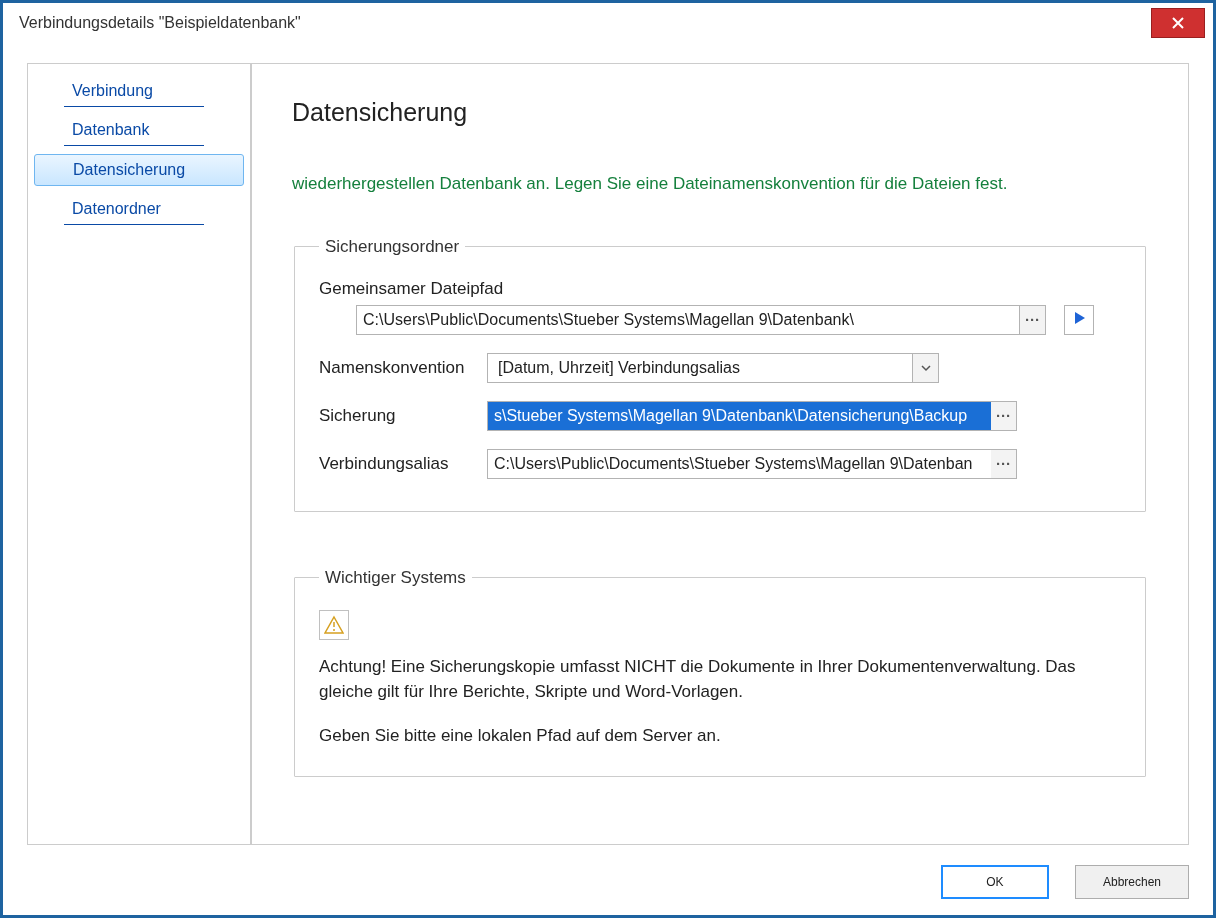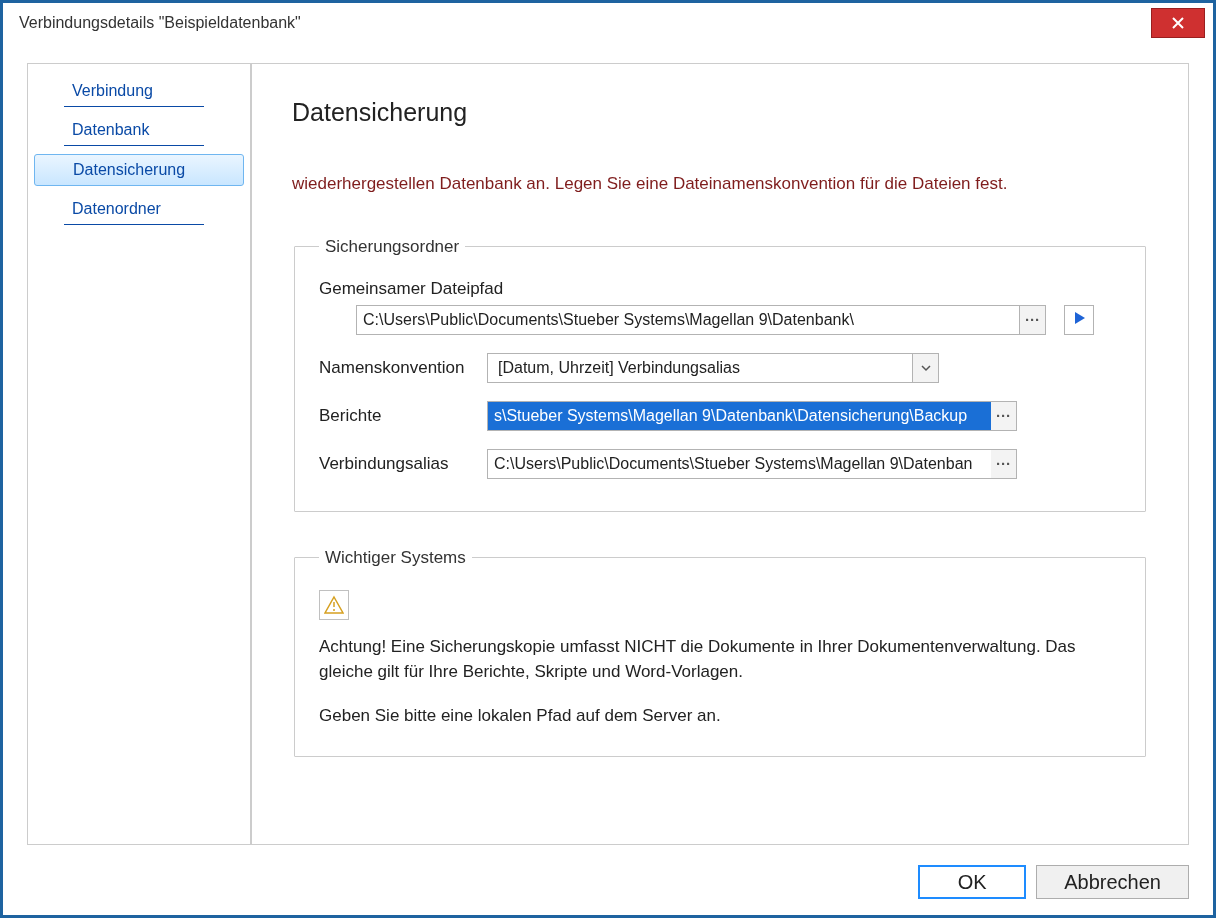--- a/index.html
+++ b/index.html
@@ -63,26 +63,26 @@
   }
   .main-panel {
     flex:1;
     border:1px solid #ccc;
     background:#fff;
     padding:30px 40px 20px 40px;
     position:relative;
     overflow:hidden;
   }
   .page-title { font-size:25px; color:#222; margin:4px 0 44px 0; }
-  .intro-text { font-size:17px; color:#7f1d1d; margin-bottom:40px; line-height:1.5; }
+  .intro-text { font-size:17px; color:#15803d; margin-bottom:40px; line-height:1.5; }
   fieldset.group {
     border:1px solid #ccc;
     border-radius:1px;
     padding:22px 24px 28px 24px;
-    margin-bottom:36px;
+    margin-bottom:56px;
   }
   fieldset.group legend {
     padding:0 6px;
     font-size:17px;
     color:#333;
   }
   .field-label { font-size:17px; color:#222; margin-bottom:6px; }
   .row { display:flex; align-items:center; gap:8px; margin-bottom:18px; }
   .row .field-label { width:160px; margin-bottom:0; }
   .text-input, .select-box, .readonly-box {
@@ -146,26 +146,27 @@
   .warn-icon svg { width:20px; height:20px; }
   .hint-text { font-size:17px; color:#222; line-height:1.5; }
   .hint-text p { margin:0 0 18px 0; }
   .hint-text p:last-child { margin-bottom:0; }
   .footer {
     position:absolute; right:24px; bottom:16px;
     display:flex; gap:10px;
   }
   .dlg-button {
     min-width:108px; height:34px;
-    font-size:20px;
+    font-size:12px;
     border:1px solid #adadad;
     background:#f0f0f0;
     cursor:pointer;
     display:flex; align-items:center; justify-content:center;
     padding:0 27px;
+    margin-left:16px;
   }
   .dlg-button.primary {
     border:2px solid #1e8cff;
     background:#fff;
   }
 </style>
 </head>
 <body>
 
 <div class="window">
@@ -220,21 +221,21 @@
               <span>
                 <svg viewBox="0 0 10 10">
                     <polyline points="1,3 5,7 9,3" fill="none" stroke="#555" stroke-width="1.5"></polyline>
                   </svg>
               </span>
             </div>
           </div>
         </div>
 
         <div class="row">
-          <div class="field-label">Berichte</div>
+          <div class="field-label">Sicherung</div>
           <div class="readonly-wrap">
             <div class="readonly-box selected">s\Stueber Systems\Magellan 9\Datenbank\Datensicherung\Backup</div>
             <div class="tri-dots">···</div>
           </div>
         </div>
 
         <div class="row" style="margin-bottom:4px;">
           <div class="field-label">Verbindungsalias</div>
           <div class="readonly-wrap">
             <div class="readonly-box">C:\Users\Public\Documents\Stueber Systems\Magellan 9\Datenban</div>

